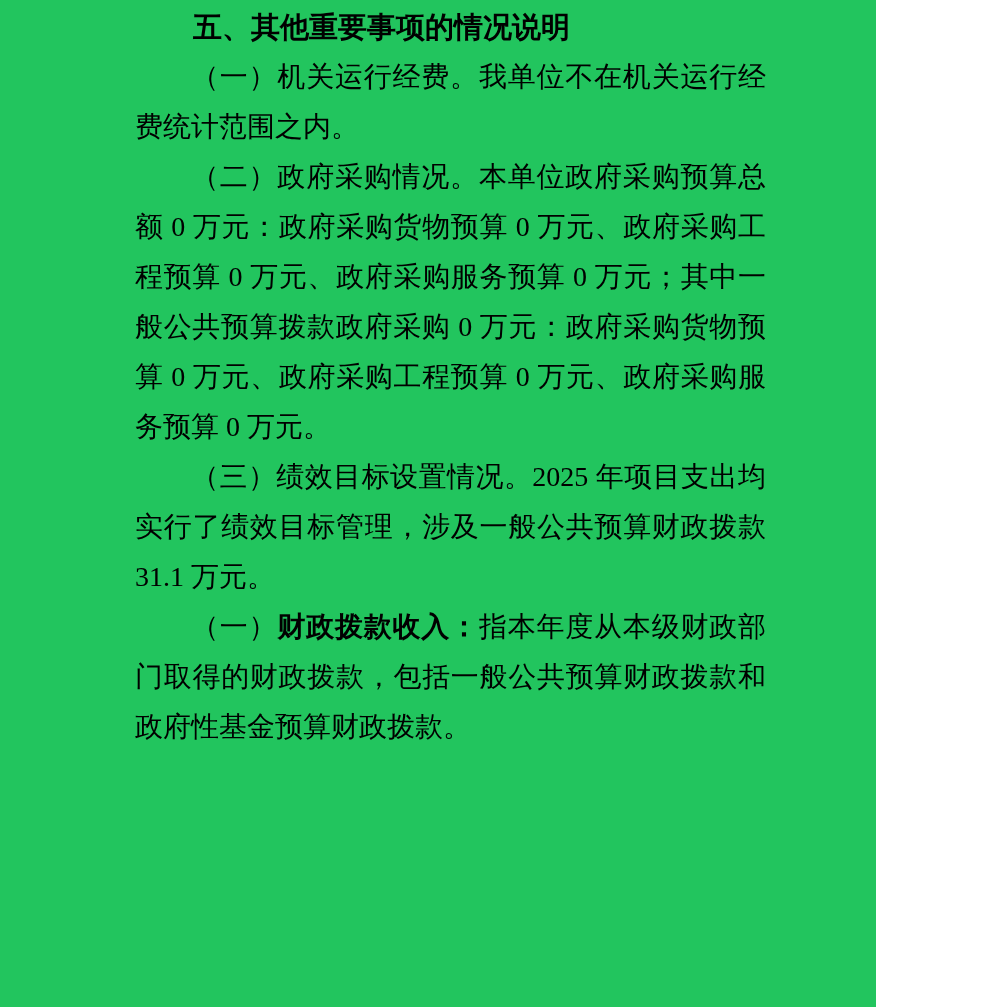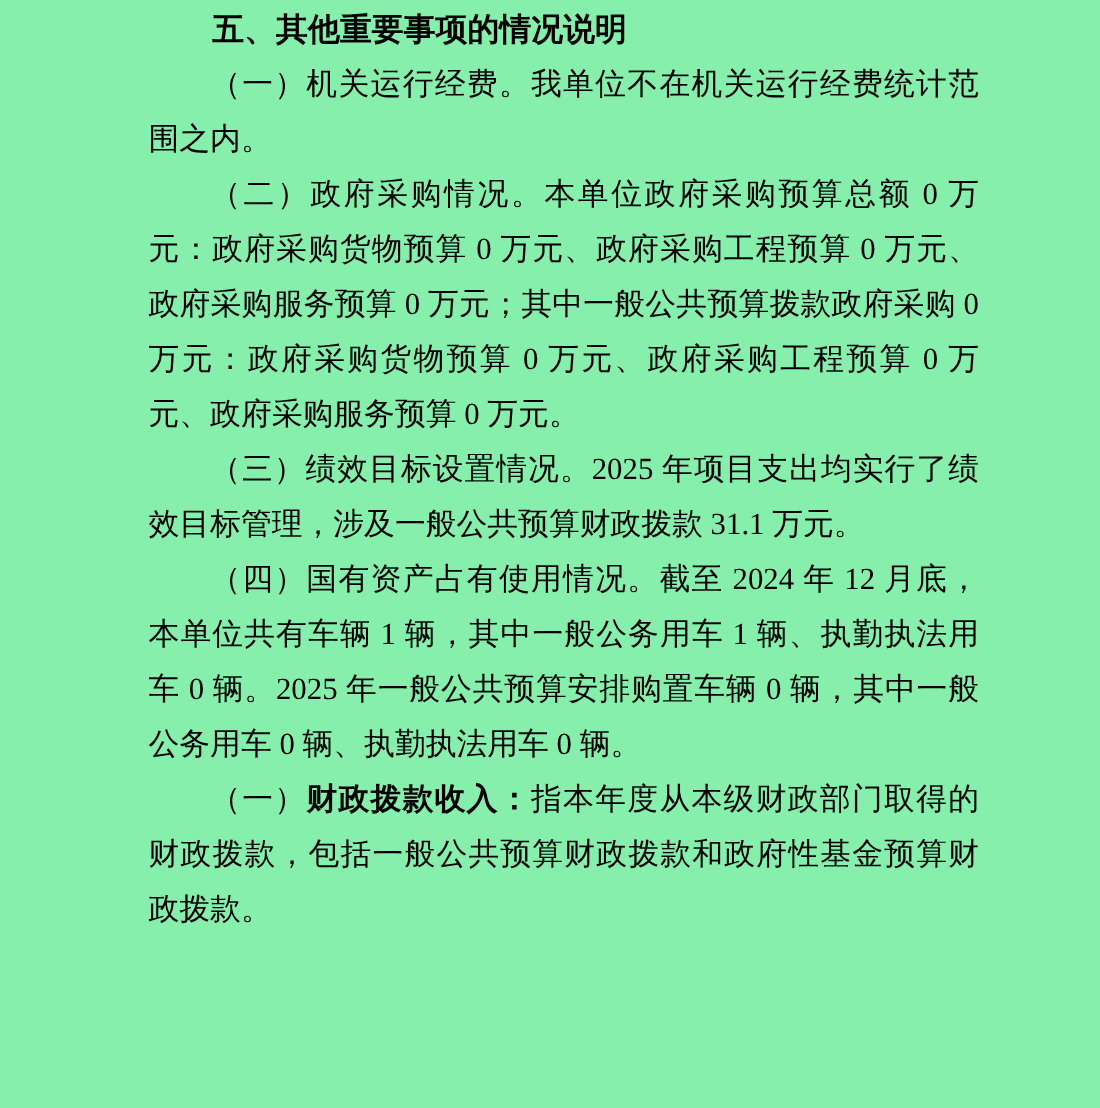--- a/index.html
+++ b/index.html
@@ -2,24 +2,24 @@
 <html><head>
 <meta charset="utf-8">
 <style>
   html, body {
     margin: 0;
     padding: 0;
     background: #ffffff;
   }
   .page {
     position: relative;
-    width: 1000px;
+    width: 876px;
     height: 1007px;
     box-sizing: border-box;
-    background: #86efac;
+    background: #22c55e;
     color: #000000;
     padding: 2px 110px 0 135px;
     overflow: hidden;
     font-family: "Liberation Serif", "DejaVu Serif", serif;
     font-size: 28px;
     line-height: 50px;
   }
   .para {
     margin: 0;
     text-indent: 2em;
@@ -46,21 +46,20 @@
 <div class="page">
 
   <h2 class="section-heading">五、其他重要事项的情况说明</h2>
 
   <p class="para">（一）机关运行经费。我单位不在机关运行经费统计范围之内。</p>
 
   <p class="para">（二）政府采购情况。本单位政府采购预算总额 0 万元：政府采购货物预算 0 万元、政府采购工程预算 0 万元、政府采购服务预算 0 万元；其中一般公共预算拨款政府采购 0 万元：政府采购货物预算 0 万元、政府采购工程预算 0 万元、政府采购服务预算 0 万元。</p>
 
   <p class="para">（三）绩效目标设置情况。2025 年项目支出均实行了绩效目标管理，涉及一般公共预算财政拨款 31.1 万元。</p>
 
-  <p class="para">（四）国有资产占有使用情况。截至 2024 年 12 月底，本单位共有车辆 1 辆，其中一般公务用车 1 辆、执勤执法用车 0 辆。2025 年一般公共预算安排购置车辆 0 辆，其中一般公务用车 0 辆、执勤执法用车 0 辆。</p>
 
 
   <p class="para"><span>（一）</span><span class="term">财政拨款收入：</span><span>指本年度从本级财政部门取得的财政拨款，包括一般公共预算财政拨款和政府性基金预算财政拨款。</span></p>
 
 
   <p class="para"></p>
 
 </div>
 
 </body></html>

